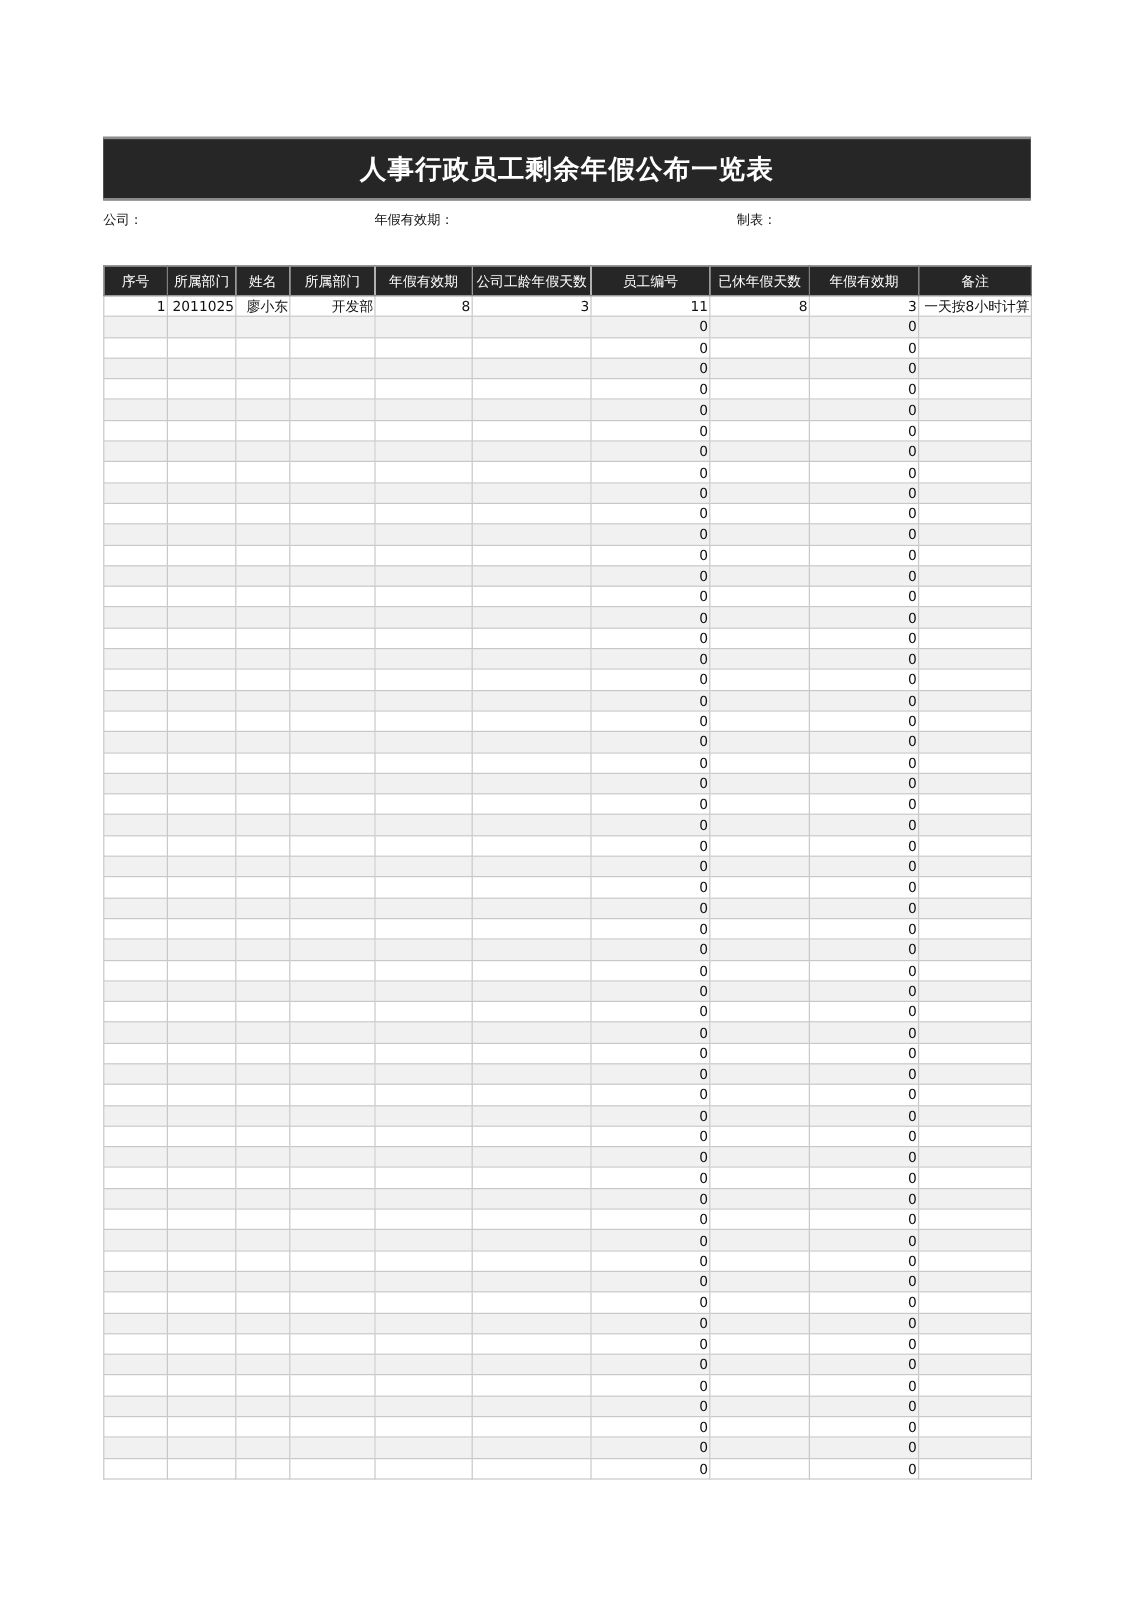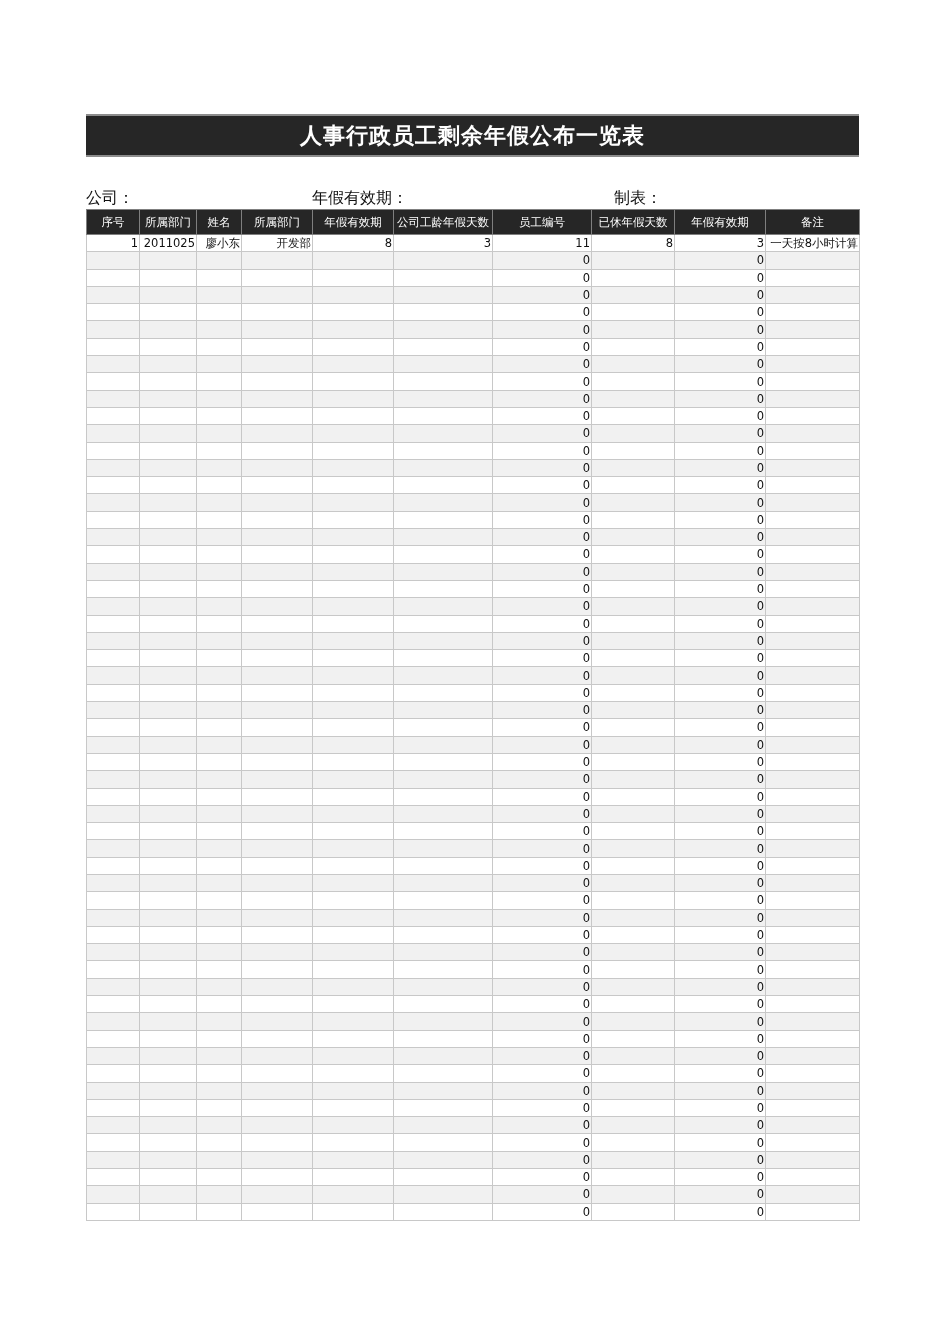--- a/index.html
+++ b/index.html
@@ -1,21 +1,21 @@
 <!DOCTYPE html>
 <html><head>
 <meta charset="utf-8">
 <style>
   html, body { margin:0; padding:0; background:#ffffff; }
   body { width:950px; height:1344px; position:relative; font-family:"DejaVu Sans", sans-serif; color:#111; }
   .sheet { position:absolute; left:86px; top:114px; width:773px; }
-  .title-bar { height:43px; background:#262626; border-top:2px solid #8c8c8c; border-bottom:2px solid #8c8c8c; display:flex; align-items:center; justify-content:center; color:#fff; font-size:22px; font-weight:bold; letter-spacing:1px; box-sizing:border-box; }
-  .meta-row { height:30px; position:relative; font-size:16px;margin-top:22px; }
+  .title-bar { height:53px; background:#262626; border-top:2px solid #8c8c8c; border-bottom:2px solid #8c8c8c; display:flex; align-items:center; justify-content:center; color:#fff; font-size:22px; font-weight:bold; letter-spacing:1px; box-sizing:border-box; }
+  .meta-row { height:30px; position:relative; font-size:11px; }
   .meta-row span { position:absolute; top:9px; }
-  table { border-collapse:collapse; width:773px; table-layout:fixed; font-size:11.5px; }
+  table { border-collapse:collapse; width:773px; table-layout:fixed; font-size:11.5px;margin-top:24px; }
   th { background:#262626; color:#fff; font-weight:normal; height:24px; border:1px solid #7f7f7f; padding:0; white-space:nowrap; overflow:hidden; }
   td { height:16.3px; border:1px solid #c8c8c8; padding:0 1px; white-space:nowrap; overflow:hidden; line-height:16px; }
   tr.odd td { background:#f1f1f1; }
   td.num { text-align:right; }
   td.left { text-align:right; }
 </style>
 </head>
 <body>
 
 <div class="sheet">

